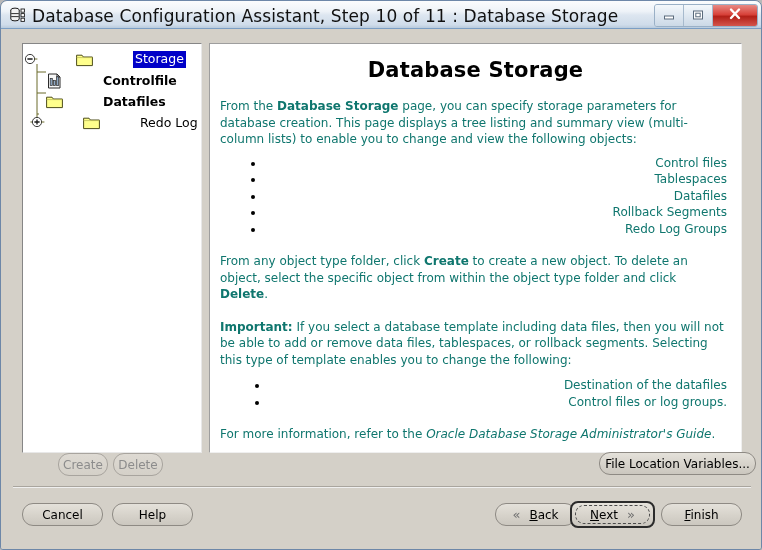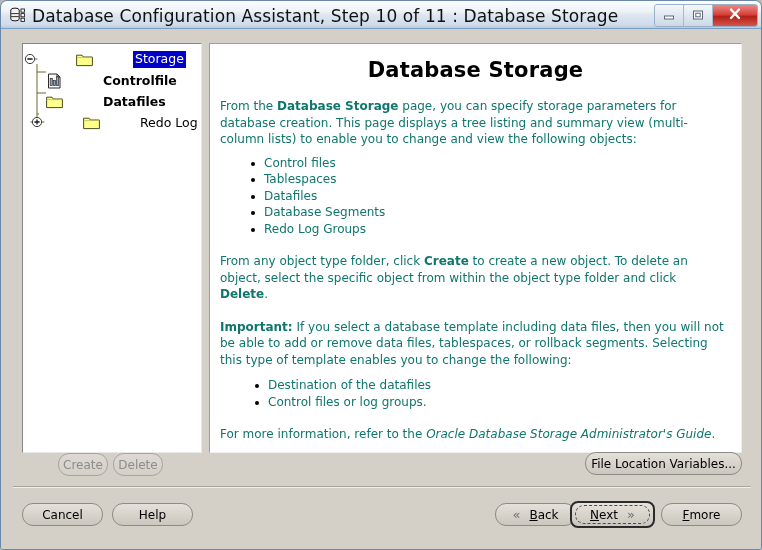--- a/index.html
+++ b/index.html
@@ -170,20 +170,21 @@
   }
   .content-inner p { margin: 16px 0 0 0; }
   .content-inner ul {
     margin: 7px 0 0 0;
     padding-left: 44px;
     list-style: none;
   }
   .content-inner li {
     position: relative;
     line-height: 16.5px;
+    text-align: right;
   }
   .content-inner li::before {
     content: "";
     position: absolute;
     left: -13px; top: 7px;
     width: 4px; height: 4px;
     background: #000;
     border-radius: 50%;
   }
   .content-inner ul.indent2 { padding-left: 48px; margin-top: 9px; }
@@ -363,57 +364,57 @@
     <div class="content-panel">
       <div class="page-title">Database Storage</div>
       <div class="content-inner">
 
         <p><span>From the </span><span class="b">Database Storage</span><span> page, you can specify storage parameters for database creation. This page displays a tree listing and summary view (multi-column lists) to enable you to change and view the following objects:</span></p>
 
         <ul>
           <li>Control files</li>
           <li>Tablespaces</li>
           <li>Datafiles</li>
-          <li>Database Segments</li>
+          <li>Rollback Segments</li>
           <li>Redo Log Groups</li>
         </ul>
 
         <p><span>From any object type folder, click </span><span class="b">Create</span><span> to create a new object. To delete an object, select the specific object from within the object type folder and click </span><span class="b">Delete</span><span>.</span></p>
 
         <p><span class="b">Important:</span><span> If you select a database template including data files, then you will not be able to add or remove data files, tablespaces, or rollback segments. Selecting this type of template enables you to change the following:</span></p>
 
         <ul class="indent2">
           <li>Destination of the datafiles</li>
           <li>Control files or log groups.</li>
         </ul>
 
         <p><span>For more information, refer to the </span><span class="i">Oracle Database Storage Administrator's Guide</span><span>.</span></p>
 
       </div>
     </div>
 
     <div class="btn disabled" style="left:57px; top:424px; width:50px;">Create</div>
     <div class="btn disabled" style="left:112px; top:424px; width:50px;">Delete</div>
 
-    <div class="btn" style="left:584px; top:423px; width:157px;text-align:center;">File Location Variables...</div>
+    <div class="btn" style="left:598px; top:423px; width:157px;text-align:center;">File Location Variables...</div>
 
     <div class="sep-line" style="top:457px;"></div>
 
     <div class="btn" style="left:21px; top:474px; width:81px;">Cancel</div>
     <div class="btn" style="left:111px; top:474px; width:81px;">Help</div>
 
     <div class="btn" style="left:494px; top:474px; width:81px;">
       <span class="chev left">«</span>
       <span><span class="mn">B</span><span>ack</span></span>
     </div>
 
     <div class="btn default" style="left:569px; top:472px; width:85px; height:27px;">
       <span class="focus-ring"></span>
       <span><span class="mn">N</span><span>ext</span></span>
       <span class="chev right">»</span>
     </div>
 
     <div class="btn" style="left:660px; top:474px; width:81px;">
-      <span><span class="mn">F</span><span>more</span></span>
+      <span><span class="mn">F</span><span>inish</span></span>
     </div>
 
   </div>
 </div>
 
 </body></html>

